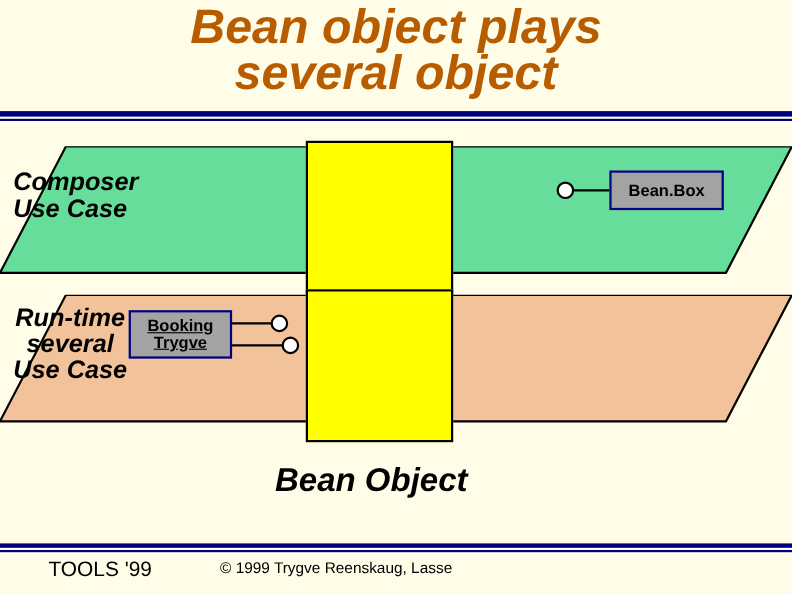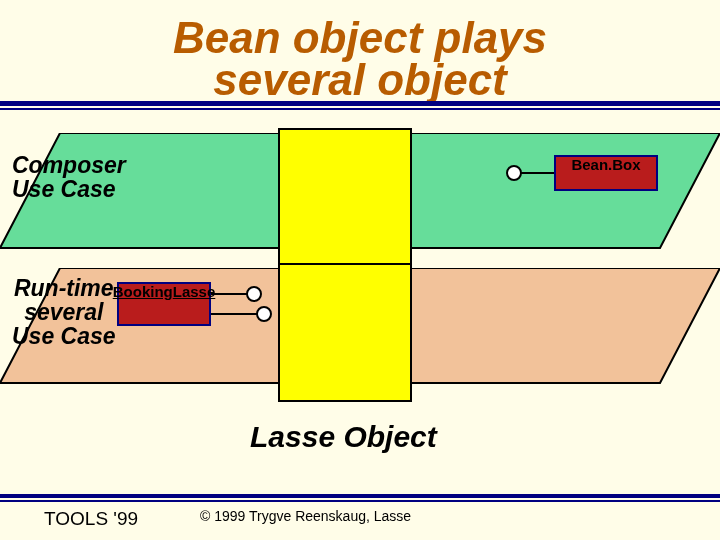--- a/index.html
+++ b/index.html
@@ -16,21 +16,21 @@
     width: 720px;
     height: 540px;
   }
   .title {
     text-align: center;
     font-size: 44px;
     font-weight: bold;
     font-style: italic;
     color: #b85c00;
     line-height: 0.95;
-    padding-top: 17px;
+    padding-top: 4px;
   }
   .title-rule {
     position: absolute;
     left: 0;
     width: 100%;
     border: 0;
   }
   .title-rule.main {
     top: 101px;
     height: 5px;
@@ -68,41 +68,43 @@
     position: absolute;
     font-style: italic;
     font-weight: bold;
     font-size: 23px;
     line-height: 1.05;
     z-index: 5;
   }
 
   .small-box {
     position: absolute;
-    background: #b91c1c;
+    background: #a3a3a3;
     border: 2px solid #000080;
     font-weight: bold;
     font-size: 15px;
     text-align: center;
     line-height: 1.0;
     display: flex;
+    align-items: center;
     justify-content: center;
     z-index: 20;
   }
   .beanbox {
     top: 27px;
     left: 554px;
     width: 100px;
     height: 32px;
   }
   .booking {
     top: 154px;
     left: 117px;
     width: 90px;
     height: 40px;
+    flex-direction: column;
     text-decoration: underline;
   }
 
   .lolli {
     position: absolute;
     z-index: 15;
   }
 
   .bean-object-label {
     position: absolute;
@@ -177,35 +179,35 @@
       <span>Bean.Box</span>
     </div>
 
     <svg class="lolli" style="left:500px; top:35px" width="60" height="20">
       <line x1="56" y1="10" x2="20" y2="10" stroke="#000" stroke-width="2"></line>
       <circle cx="14" cy="10" r="7" fill="#fff" stroke="#000" stroke-width="2"></circle>
     </svg>
 
     <div class="small-box booking">
       <span>Booking</span>
-      <span>Lasse</span>
+      <span>Trygve</span>
     </div>
 
     <svg class="lolli" style="left:207px; top:156px" width="75" height="20">
       <line x1="0" y1="10" x2="40" y2="10" stroke="#000" stroke-width="2"></line>
       <circle cx="47" cy="10" r="7" fill="#fff" stroke="#000" stroke-width="2"></circle>
     </svg>
     <svg class="lolli" style="left:207px; top:176px" width="75" height="20">
       <line x1="0" y1="10" x2="50" y2="10" stroke="#000" stroke-width="2"></line>
       <circle cx="57" cy="10" r="7" fill="#fff" stroke="#000" stroke-width="2"></circle>
     </svg>
 
   </div>
 
-  <div class="bean-object-label">Lasse Object</div>
+  <div class="bean-object-label">Bean Object</div>
 
   <div class="footer-rule main"></div>
   <div class="footer-rule sub"></div>
 
   <div class="footer-left">TOOLS '99</div>
   <div class="footer-center">© 1999 Trygve Reenskaug, Lasse</div>
 
 </div>
 
 </body></html>

